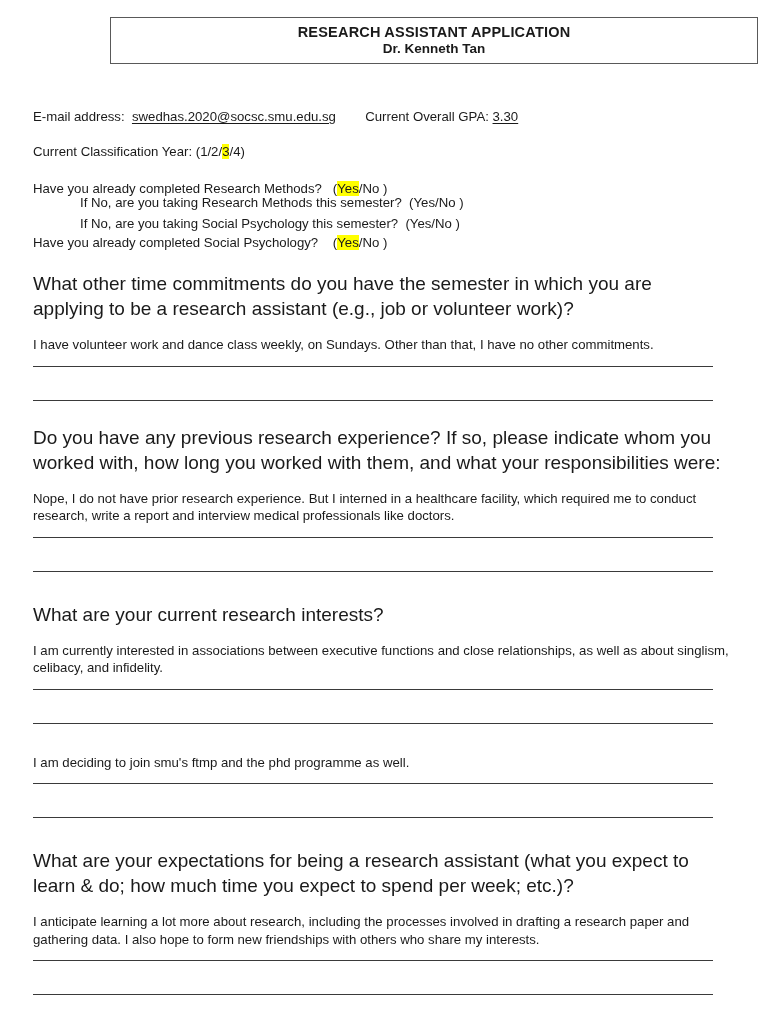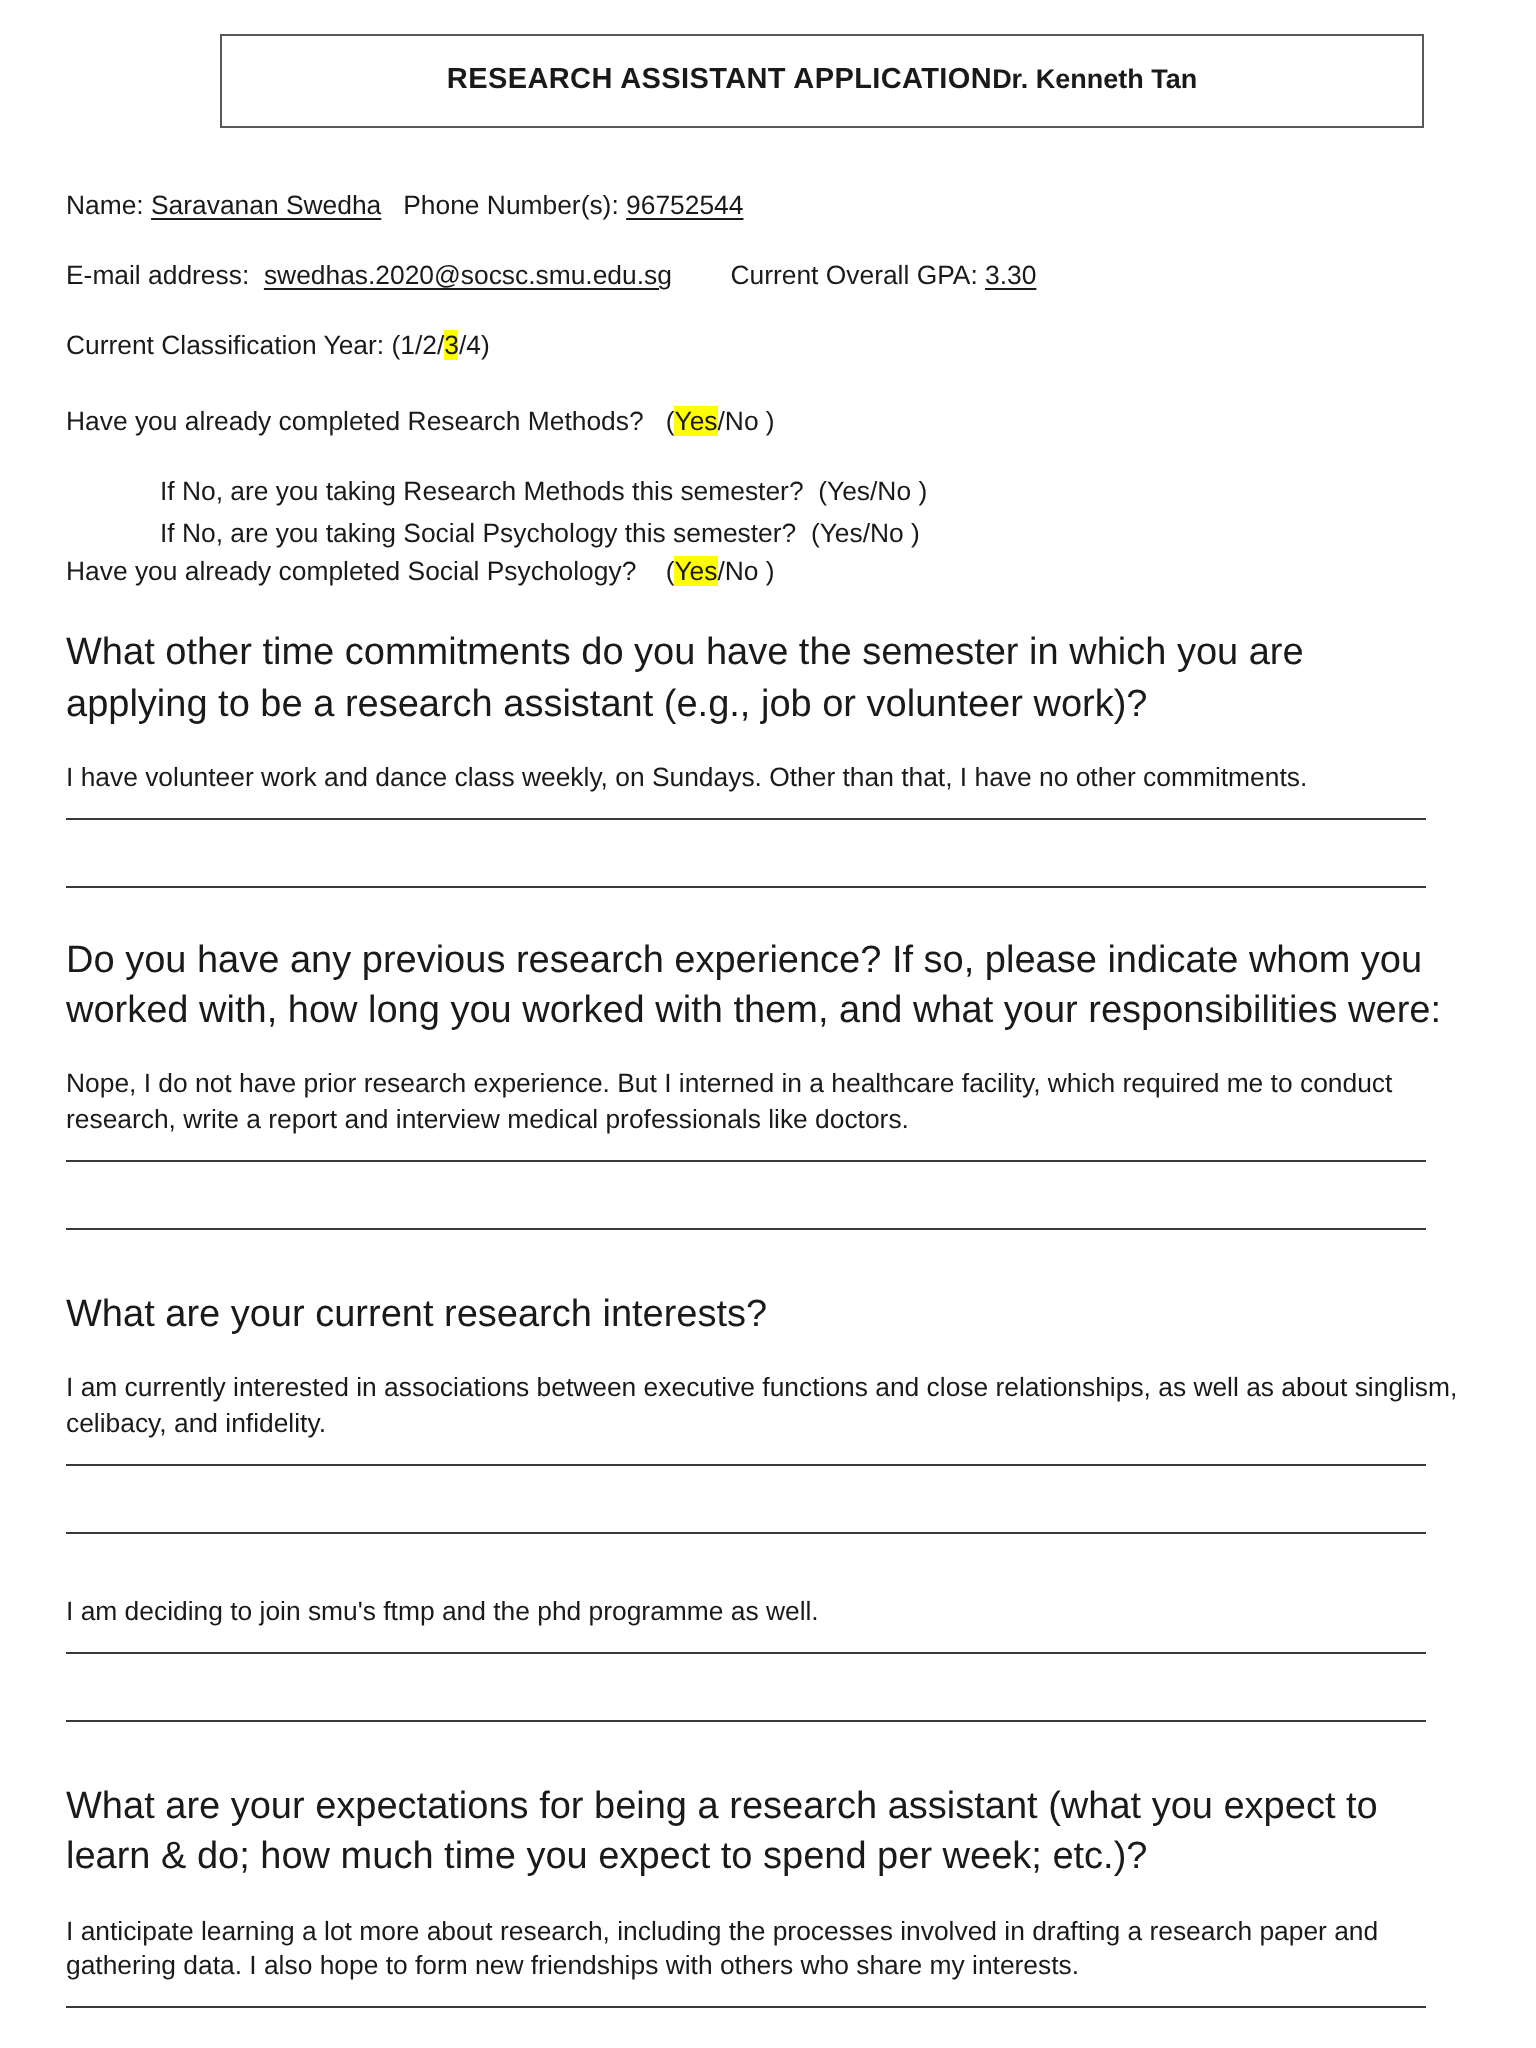--- a/index.html
+++ b/index.html
@@ -22,26 +22,26 @@
     width: 768px;
     height: 1024px;
     background: #ffffff;
   }
 
   
   .header-box {
     position: absolute;
     left: 110px;
     top: 17px;
-    width: 602px;
+    width: 648px;
     height: 47px;
     border: 1.5px solid #595959;
     box-sizing: border-box;
     display: flex;
-    flex-direction: row;
+    flex-direction: column;
     align-items: center;
     justify-content: center;
     background: #ffffff;
   }
   .header-title {
     font-size: 14.5px;
     font-weight: bold;
     letter-spacing: 0.2px;
     line-height: 1.25;
     text-align: center;
@@ -64,21 +64,21 @@
     font-size: 13.2px;
     line-height: 1.0;
     white-space: pre;
   }
 
   .row-name      { margin-top: 8px; }
   .row-email     { margin-top: 22px; }
   .row-year      { margin-top: 22px; }
 
   .row-q-rm      { margin-top: 24px; }
-  .row-q-rm-sub  { margin-top: 22px; padding-left: 47px; }
+  .row-q-rm-sub  { margin-top: 0; padding-left: 47px; }
   .row-q-sp      { margin-top: 6px; }
   .row-q-sp-sub  { margin-top: 8px; padding-left: 47px; }
 
   .u {
     text-decoration: underline;
     text-underline-offset: 2px;
   }
 
   .hl {
     background-color: #ffff00;
@@ -123,21 +123,20 @@
 
 <div class="page">
 
   <div class="header-box">
     <div class="header-title">RESEARCH ASSISTANT APPLICATION</div>
     <div class="header-subtitle">Dr. Kenneth Tan</div>
   </div>
 
   <div class="content">
 
-    <div class="line row-name"><span>Name:</span> <span class="u">Saravanan Swedha</span>   <span>Phone Number(s):</span> <span class="u">96752544</span></div>
 
     <div class="line row-email"><span>E-mail address:</span>  <span class="u">swedhas.2020@socsc.smu.edu.sg</span>        <span>Current Overall GPA:</span> <span class="u">3.30</span></div>
 
     <div class="line row-year"><span>Current Classification Year:</span> <span>(1/2/</span><span class="hl">3</span><span>/4)</span></div>
 
     <div class="line row-q-rm"><span>Have you already completed Research Methods?</span>   <span>(</span><span class="hl">Yes</span><span>/No )</span></div>
 
     <div class="line row-q-rm-sub">If No, are you taking Research Methods this semester?  (Yes/No )</div>
 
     <div class="line row-q-sp-sub">If No, are you taking Social Psychology this semester?  (Yes/No )</div>

